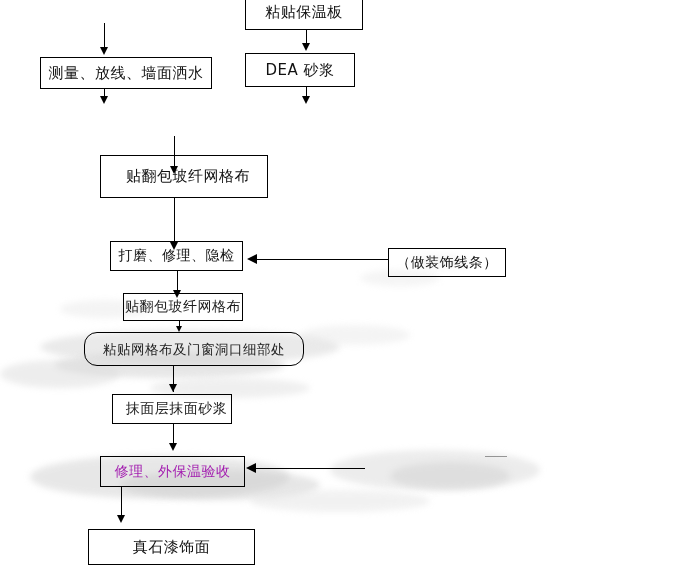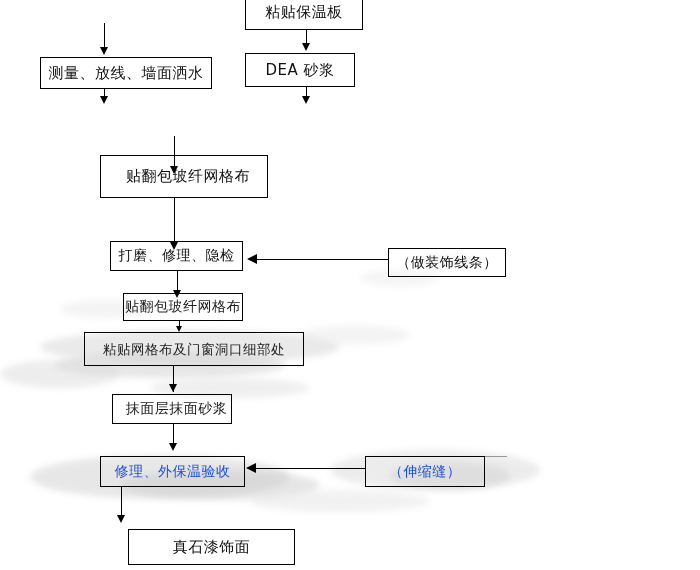--- a/index.html
+++ b/index.html
@@ -41,21 +41,21 @@
     letter-spacing: 0.5px;
   }
   .node.small {
     font-size: 14px;
   }
   .node.tiny {
     font-size: 13.5px;
   }
   
   .node.worn { color: #1d1d1d; }
-  .node.worn2 { color: #1d4ed8; }
+  .node.worn2 { color: #a21caf; }
 
   
   .vline {
     position: absolute;
     width: 0;
     border-left: 1.4px solid #000000;
   }
   .hline {
     position: absolute;
     height: 0;
@@ -131,39 +131,36 @@
   </div>
 
   <div class="node small" style="left:388px; top:248px; width:118px; height:29px;">
     <span>（做装饰线条）</span>
   </div>
 
   <div class="node small worn" style="left:123px; top:293px; width:120px; height:28px;">
     <span>贴翻包玻纤网格布</span>
   </div>
 
-  <div class="node tiny worn" style="left:84px; top:332px; width:220px; height:34px;">
+  <div class="node tiny worn" style="left:84px; top:332px; width:220px; height:34px;border-radius:13px;">
     <span>粘贴网格布及门窗洞口细部处</span>
   </div>
 
   <div class="node small worn" style="left:112px; top:394px; width:120px; height:30px;padding-left:9px;">
     <span>抹面层抹面砂浆</span>
   </div>
 
   <div class="node small worn2" style="left:100px; top:456px; width:145px; height:31px;">
     <span>修理、外保温验收</span>
   </div>
 
-  <div class="node small worn2" style="left:365px; top:456px; width:120px; height:31px;">
-    <span>（伸缩缝）</span>
-  </div>
 
   <div class="hline-faint" style="left:485px; top:456px; width:22px;"></div>
 
-  <div class="node" style="left:88px; top:529px; width:167px; height:36px;margin-left:40px;">
+  <div class="node" style="left:88px; top:529px; width:167px; height:36px;">
     <span>真石漆饰面</span>
   </div>
 
   <div class="vline" style="left:104px; top:23px; height:26px;"></div>
   <div class="arrow-down" style="left:100px; top:47px;"></div>
 
   <div class="vline" style="left:306px; top:30px; height:14px;"></div>
   <div class="arrow-down" style="left:302px; top:43px;"></div>
 
   <div class="vline" style="left:104px; top:89px; height:10px;"></div>

